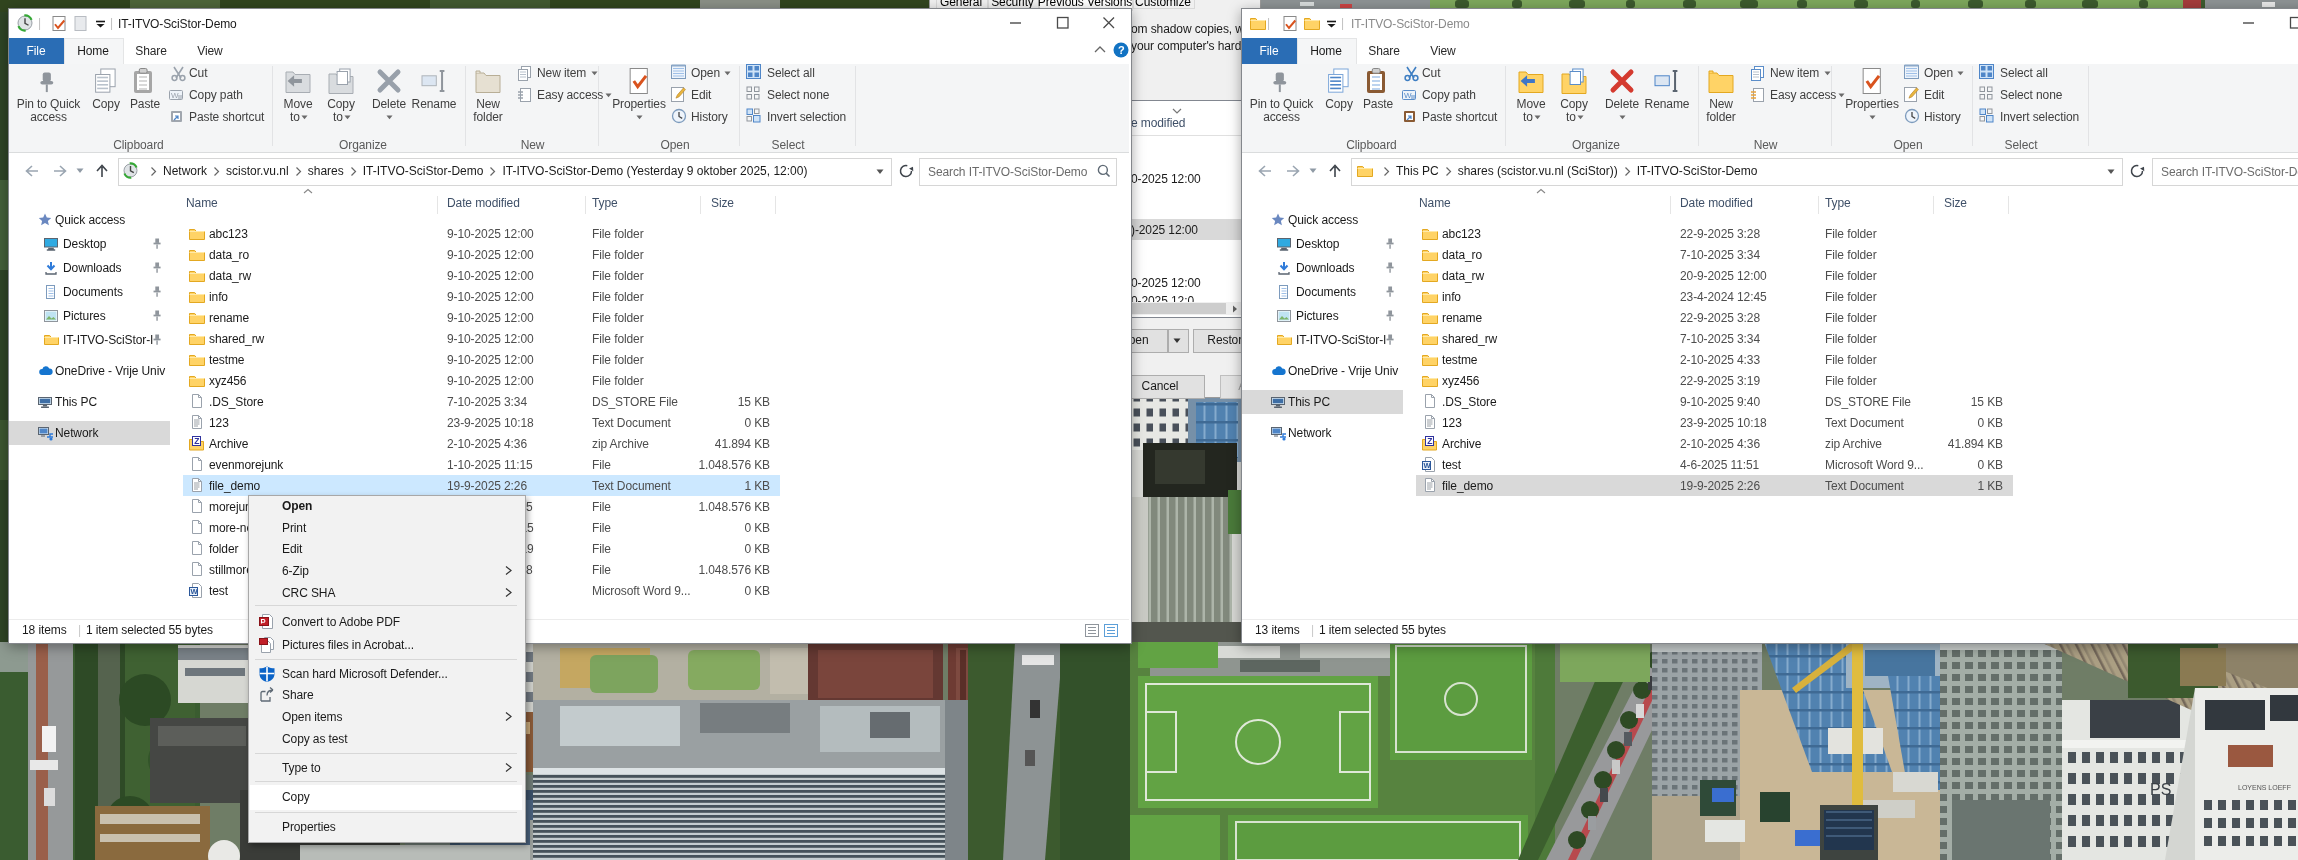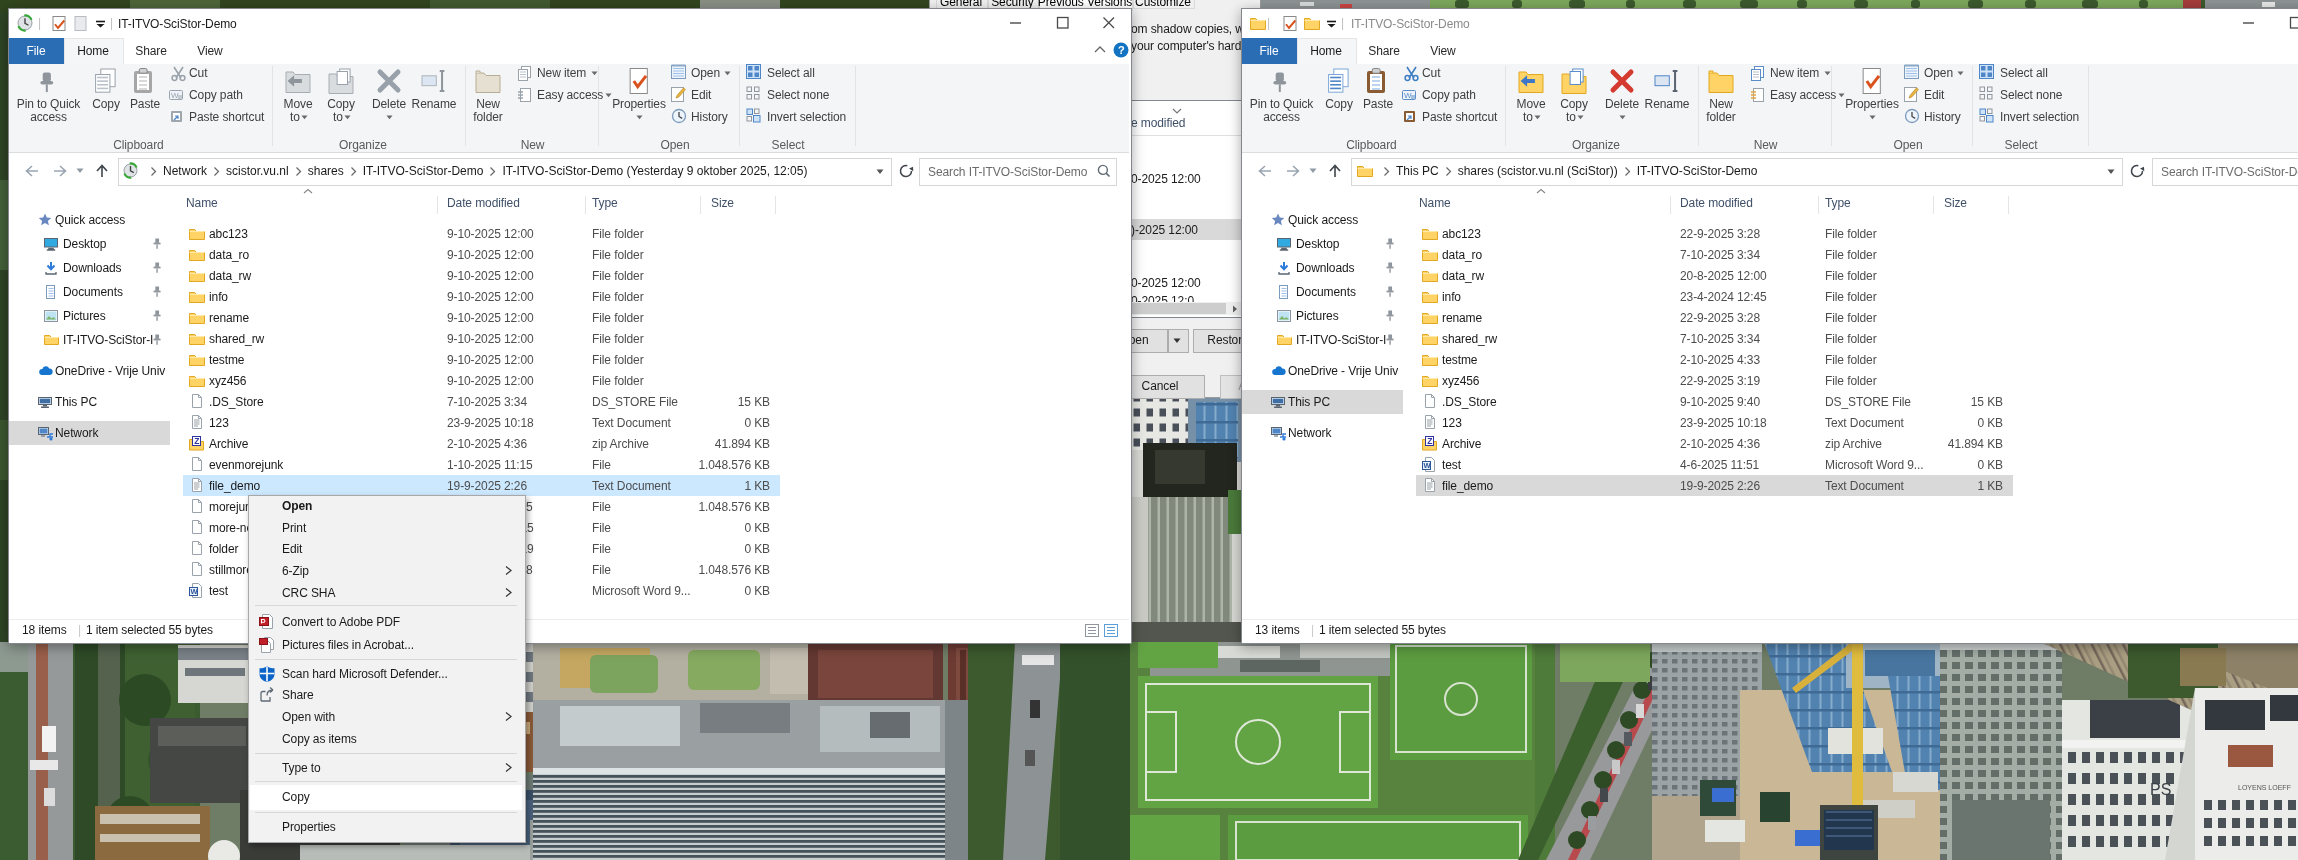--- a/index.html
+++ b/index.html
@@ -553,21 +553,21 @@
       <path d="M1.5 0.5 l4 4 -4 4" fill="none" stroke="#666" stroke-width="1.2"></path>
     </svg>
     <span style="white-space:nowrap">shares</span>
     <svg width="7" height="9" viewBox="0 0 7 9" style="margin:0 6px;flex:none">
       <path d="M1.5 0.5 l4 4 -4 4" fill="none" stroke="#666" stroke-width="1.2"></path>
     </svg>
     <span style="white-space:nowrap">IT-ITVO-SciStor-Demo</span>
     <svg width="7" height="9" viewBox="0 0 7 9" style="margin:0 6px;flex:none">
       <path d="M1.5 0.5 l4 4 -4 4" fill="none" stroke="#666" stroke-width="1.2"></path>
     </svg>
-    <span style="white-space:nowrap">IT-ITVO-SciStor-Demo (Yesterday 9 oktober 2025, 12:05)</span>
+    <span style="white-space:nowrap">IT-ITVO-SciStor-Demo (Yesterday 9 oktober 2025, 12:00)</span>
   </div>
 <svg class="a" style="left:876px;top:169px" width="8" height="5" viewBox="0 0 8 5">
     <path d="M0.5 0.5 l3.5 4.4 l3.5 -4.4 z" fill="#555"></path>
   </svg>
 <svg class="a" style="left:900px;top:164px" width="14" height="14" viewBox="0 0 14 14">
     <path d="M11.5 7.0 a5.5 5.5 0 1 1 -4.2 -5.32" fill="none" stroke="#3f454c" stroke-width="1.5"></path>
     <path d="M13 2.8000000000000003 l-3.9200000000000004 1.68 l4.2 2.8000000000000003 z" fill="#3f454c"></path>
   </svg>
 <div class="a" style="left:919px;top:158px;width:196px;height:26px;background:#fff;border:1px solid #d6d6d6;"></div>
 <div class="t" style="left:928px;top:165px;color:#6b6b6b;font-size:12px;">Search IT-ITVO-SciStor-Demo</div>
@@ -1141,21 +1141,21 @@
     <path d="M0.5 4.5 h15" stroke="#ffe9a8" stroke-width="1"></path>
   </svg>
 <div class="t" style="left:1442px;top:248px;color:#1a1a1a;font-size:12px;">data_ro</div>
 <div class="t" style="left:1680px;top:248px;color:#4d4d4d;font-size:12px;">7-10-2025 3:34</div>
 <div class="t" style="left:1825px;top:248px;color:#4d4d4d;font-size:12px;">File folder</div>
 <svg class="a" style="left:1422px;top:269px" width="16" height="13" viewBox="0 0 16 13">
     <path d="M0.5 2.5 h5.2 l1.6 2 h8.2 v8 h-15 z" fill="#ffd366" stroke="#e3a821" stroke-width="1"></path>
     <path d="M0.5 4.5 h15" stroke="#ffe9a8" stroke-width="1"></path>
   </svg>
 <div class="t" style="left:1442px;top:269px;color:#1a1a1a;font-size:12px;">data_rw</div>
-<div class="t" style="left:1680px;top:269px;color:#4d4d4d;font-size:12px;">20-8-2025 12:00</div>
+<div class="t" style="left:1680px;top:269px;color:#4d4d4d;font-size:12px;">20-9-2025 12:00</div>
 <div class="t" style="left:1825px;top:269px;color:#4d4d4d;font-size:12px;">File folder</div>
 <svg class="a" style="left:1422px;top:290px" width="16" height="13" viewBox="0 0 16 13">
     <path d="M0.5 2.5 h5.2 l1.6 2 h8.2 v8 h-15 z" fill="#ffd366" stroke="#e3a821" stroke-width="1"></path>
     <path d="M0.5 4.5 h15" stroke="#ffe9a8" stroke-width="1"></path>
   </svg>
 <div class="t" style="left:1442px;top:290px;color:#1a1a1a;font-size:12px;">info</div>
 <div class="t" style="left:1680px;top:290px;color:#4d4d4d;font-size:12px;">23-4-2024 12:45</div>
 <div class="t" style="left:1825px;top:290px;color:#4d4d4d;font-size:12px;">File folder</div>
 <svg class="a" style="left:1422px;top:311px" width="16" height="13" viewBox="0 0 16 13">
     <path d="M0.5 2.5 h5.2 l1.6 2 h8.2 v8 h-15 z" fill="#ffd366" stroke="#e3a821" stroke-width="1"></path>
@@ -1264,25 +1264,25 @@
 <svg class="a" style="left:259px;top:666px" width="16" height="16" viewBox="0 0 16 16">
     <path d="M8 0.5 C10.5 1.8 13 2.3 15.5 2.3 V8 c0 4.5 -3.5 7 -7.5 8 C4 15 0.5 12.5 0.5 8 V2.3 C3 2.3 5.5 1.8 8 0.5 z" fill="#0c64c8"></path>
     <path d="M8 1 v14.5 M0.8 7.5 h14.4" stroke="#fff" stroke-width="1.6"></path>
   </svg>
 <div class="t" style="left:282px;top:688px;color:#1a1a1a;font-size:12px;">Share</div>
 <svg class="a" style="left:259px;top:687px" width="16" height="16" viewBox="0 0 16 16">
     <path d="M2 14 v-8 a1.5 1.5 0 0 1 1.5 -1.5 h3" fill="none" stroke="#5f6a75" stroke-width="1.3"></path>
     <path d="M2 14 h9 v-4" fill="none" stroke="#5f6a75" stroke-width="1.3"></path>
     <path d="M8 8.5 c0 -4 3 -5.5 6 -5.5 M14 3 l-3 -2.5 M14 3 l-3 2.5" fill="none" stroke="#5f6a75" stroke-width="1.3"></path>
   </svg>
-<div class="t" style="left:282px;top:710px;color:#1a1a1a;font-size:12px;">Open with</div>
+<div class="t" style="left:282px;top:710px;color:#1a1a1a;font-size:12px;">Open items</div>
 <svg class="a" style="left:504px;top:712px" width="9" height="9" viewBox="0 0 9 9">
     <path d="M2 0.5 l5 4.0 l-5 4.0" fill="none" stroke="#333" stroke-width="1.2"></path>
   </svg>
-<div class="t" style="left:282px;top:732px;color:#1a1a1a;font-size:12px;">Copy as items</div>
+<div class="t" style="left:282px;top:732px;color:#1a1a1a;font-size:12px;">Copy as test</div>
 <div class="a" style="left:255px;top:753px;width:262px;height:1px;background:#d7d7d7;"></div>
 <div class="t" style="left:282px;top:761px;color:#1a1a1a;font-size:12px;">Type to</div>
 <svg class="a" style="left:504px;top:763px" width="9" height="9" viewBox="0 0 9 9">
     <path d="M2 0.5 l5 4.0 l-5 4.0" fill="none" stroke="#333" stroke-width="1.2"></path>
   </svg>
 <div class="a" style="left:255px;top:781px;width:262px;height:1px;background:#d7d7d7;"></div>
 <div class="a" style="left:250px;top:785px;width:272px;height:25px;background:#ffffff;"></div>
 <div class="t" style="left:282px;top:790px;color:#1a1a1a;font-size:12px;">Copy</div>
 <div class="a" style="left:255px;top:812px;width:262px;height:1px;background:#d7d7d7;"></div>
 <div class="t" style="left:282px;top:820px;color:#1a1a1a;font-size:12px;">Properties</div>

